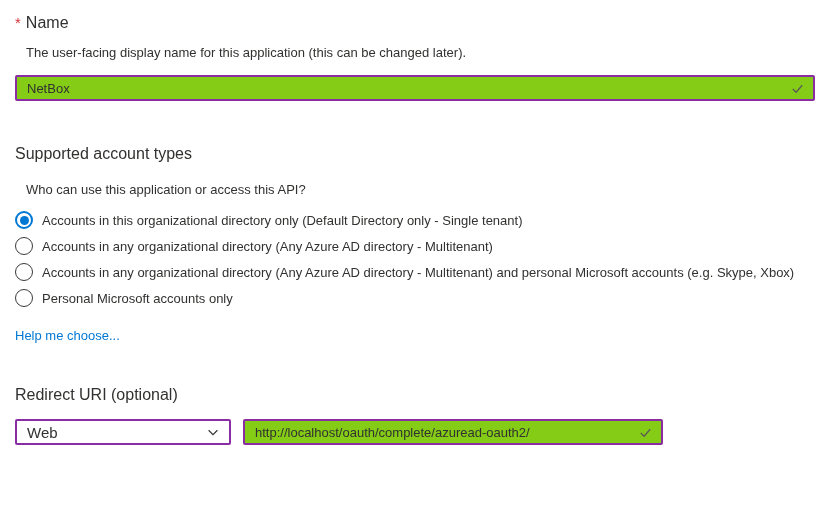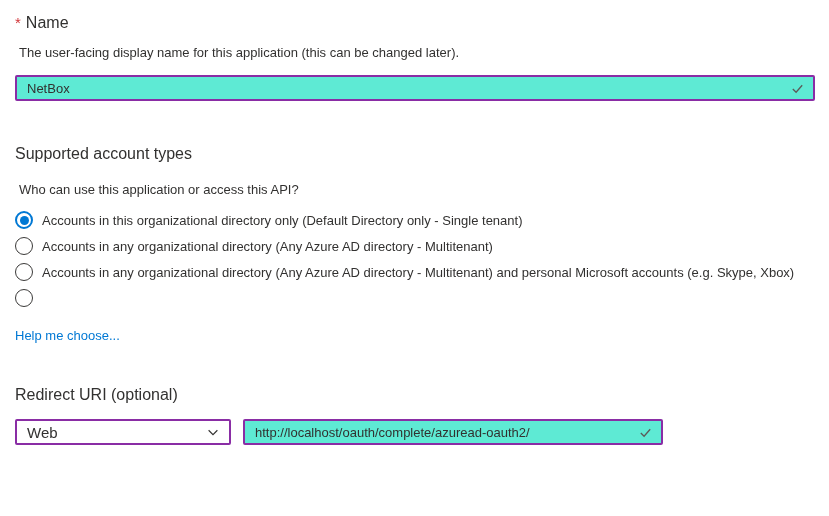--- a/index.html
+++ b/index.html
@@ -11,29 +11,29 @@
     color: #323130;
     overflow: hidden;
   }
   .container { padding: 12px 14px 0 15px; }
 
   .section-title {
     font-size: 16px; font-weight: 400; line-height: 21px;
     color: #323130; margin: 0;
   }
   .required-star { color: #d13438; margin-right: 5px; font-size: 15px; }
-  .hint { font-size: 13px; line-height: 18px; margin: 4px; color: #323130; }
+  .hint { font-size: 13px; line-height: 18px; margin: 11px; color: #323130; }
 
   
   #name-title { margin-bottom: 11px; }
   #name-desc { margin-bottom: 13px; }
   .textbox {
     display: flex; align-items: center;
     border: 2px solid #8a2da5; border-radius: 2px;
-    height: 26px; background: #5eead4;
+    height: 26px; background: #84cc16;
     padding: 0 8px 0 10px;
   }
   .textbox input {
     flex: 1; min-width: 0;
     border: none; outline: none; background: transparent;
     font-family: inherit; font-size: 13px; color: #323130; padding: 0;
   }
   .name-box { width: 800px; }
   .check-icon { flex: 0 0 auto; display: flex; align-items: center; }
 
@@ -110,20 +110,21 @@
     <div class="radio-row">
       <span class="radio-outer">
           <span class="radio-dot"></span>
         </span>
       <span>Accounts in any organizational directory (Any Azure AD directory - Multitenant) and personal Microsoft accounts (e.g. Skype, Xbox)</span>
     </div>
     <div class="radio-row">
       <span class="radio-outer">
           <span class="radio-dot"></span>
         </span>
+      <span>Personal Microsoft accounts only</span>
     </div>
 
     <a class="help-link">Help me choose...</a>
   </div>
 
   <div class="redirect-section">
     <h2 class="section-title" id="redirect-title">Redirect URI (optional)</h2>
 
     <div class="controls-row">
       <div class="select-box">

